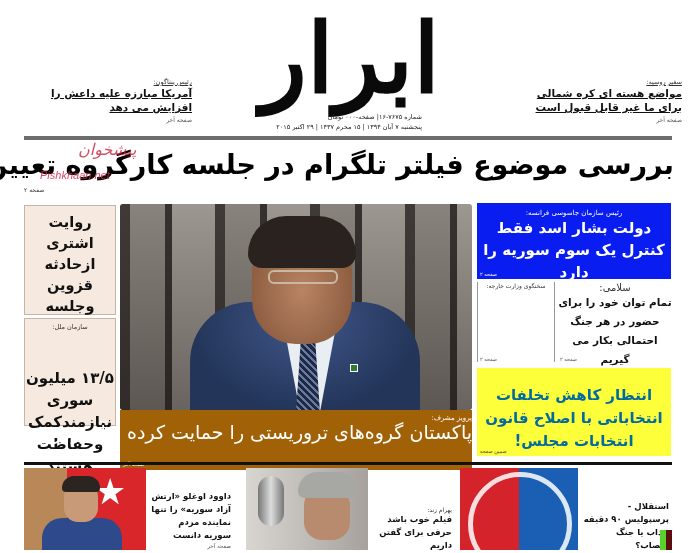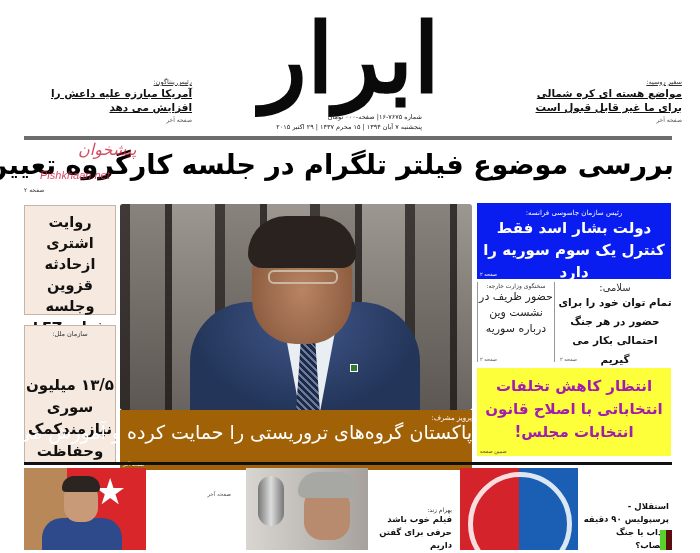--- a/index.html
+++ b/index.html
@@ -30,21 +30,21 @@
   .watermark .wm-url { position: absolute; left: 0; top: 29px; font-size: 11px; color: #d6264a; font-weight: normal; font-style: italic; font-family: "Liberation Sans", sans-serif; opacity: .85; }
   .headline-page { left: 24px; top: 186px; width: 80px; font-size: 6px; color: #333; text-align: left; direction: ltr; }
 
   
   .left-box { left: 24px; width: 92px; background: #f6e9df; border: 1px solid #c9b5a5; text-align: center; }
   .left-box .kicker { font-size: 6.5px; color: #333; margin-top: 4px; }
   .left-box .body { font-size: 16px; font-weight: bold; line-height: 23px; color: #111; margin-top: 36px; }
   .left-box .page { font-size: 5.5px; color: #555; text-align: left; direction: ltr; padding-left: 4px; }
   .left-box-1 { top: 205px; height: 110px; }
   .left-box-1 .body { font-size: 14.5px; line-height: 21px; margin-top: 6px; }
-  .left-box-2 { top: 325px; height: 140px; }
+  .left-box-2 { top: 318px; height: 108px; }
   .left-box-2 .body { font-size: 15px; line-height: 22px; }
 
   
   .main-photo { left: 120px; top: 204px; width: 352px; height: 206px; border-radius: 3px; overflow: hidden;
     background:
       linear-gradient(90deg, rgba(40,40,40,.0) 0, rgba(40,40,40,.0) 100%),
       repeating-linear-gradient(90deg, #3a3634 0 10px, #9c9792 10px 45px, #2e2a29 45px 52px, #b7b2ad 52px 95px),
       #7a746f; }
   .photo-shade { position: absolute; inset: 0; background: linear-gradient(180deg, rgba(80,70,65,.25), rgba(40,35,30,.55)); }
   .person { position: absolute; left: 70px; top: 8px; width: 230px; height: 200px; }
@@ -71,21 +71,21 @@
   .mid-right .kicker { font-size: 10px; color: #333; }
   .mid-right .title { font-size: 10.5px; font-weight: bold; line-height: 19px; }
   .mid-right .page { position: absolute; left: 2px; bottom: 0; font-size: 5px; color: #555; }
 
   .mid-left { left: 477px; top: 282px; width: 78px; height: 80px; text-align: center; border-left: 1px solid #999; border-right: 1px solid #999; }
   .mid-left .kicker { font-size: 6px; color: #333; }
   .mid-left .title { font-size: 11px; line-height: 16px; color: #222; }
   .mid-left .page { position: absolute; left: 2px; bottom: 0; font-size: 5px; color: #555; }
 
   .yellow-box { left: 477px; top: 368px; width: 194px; height: 88px; background: #fcff3a; text-align: center; }
-  .yellow-box .title { font-size: 15px; font-weight: bold; line-height: 23px; margin-top: 7px; color: #a21caf; }
+  .yellow-box .title { font-size: 15px; font-weight: bold; line-height: 23px; margin-top: 16px; color: #0369a1; }
   .yellow-box .page { position: absolute; left: 3px; bottom: 2px; font-size: 5px; color: #444; }
 
   
   .rule-bottom { left: 24px; top: 462px; width: 648px; height: 3px; background: #111; }
 
   .bottom-item { top: 468px; height: 82px; }
   .bottom-item .thumb { position: absolute; top: 0; height: 82px; overflow: hidden; }
   .bottom-item .text { position: absolute; text-align: right; }
   .bottom-item .kicker { font-size: 6px; color: #333; }
   .bottom-item .title { font-size: 8.5px; font-weight: bold; line-height: 13px; color: #111; }
@@ -177,39 +177,39 @@
   <div class="page">صفحه ۲</div>
 </div>
 
 <div class="abs mid-right">
   <div class="kicker">سلامی:</div>
   <div class="title">تمام توان خود را برای حضور در هر جنگ احتمالی بکار می گیریم</div>
   <div class="page">صفحه ۲</div>
 </div>
 <div class="abs mid-left">
   <div class="kicker">سخنگوی وزارت خارجه:</div>
-  <div class="title">حضور ظریف در نشست وین درباره سوریه</div>
   <div class="page">صفحه ۲</div>
 </div>
 
 <div class="abs yellow-box">
   <div class="title">انتظار کاهش تخلفات انتخاباتی با اصلاح قانون انتخابات مجلس!</div>
   <div class="page">ضمین صفحه</div>
 </div>
 
 <div class="abs rule-bottom"></div>
 
 <div class="abs bottom-item bi-1">
   <div class="thumb">
     <div class="star">★</div>
     <div class="suit"></div>
     <div class="face"></div>
     <div class="hair"></div>
   </div>
   <div class="text">
+    <div class="title">داوود اوغلو «ارتش آزاد سوریه» را تنها نماینده مردم سوریه دانست</div>
     <div class="page">صفحه آخر</div>
   </div>
 </div>
 
 <div class="abs bottom-item bi-2">
   <div class="thumb">
     <div class="mic"></div>
     <div class="face"></div>
     <div class="hair"></div>
   </div>

